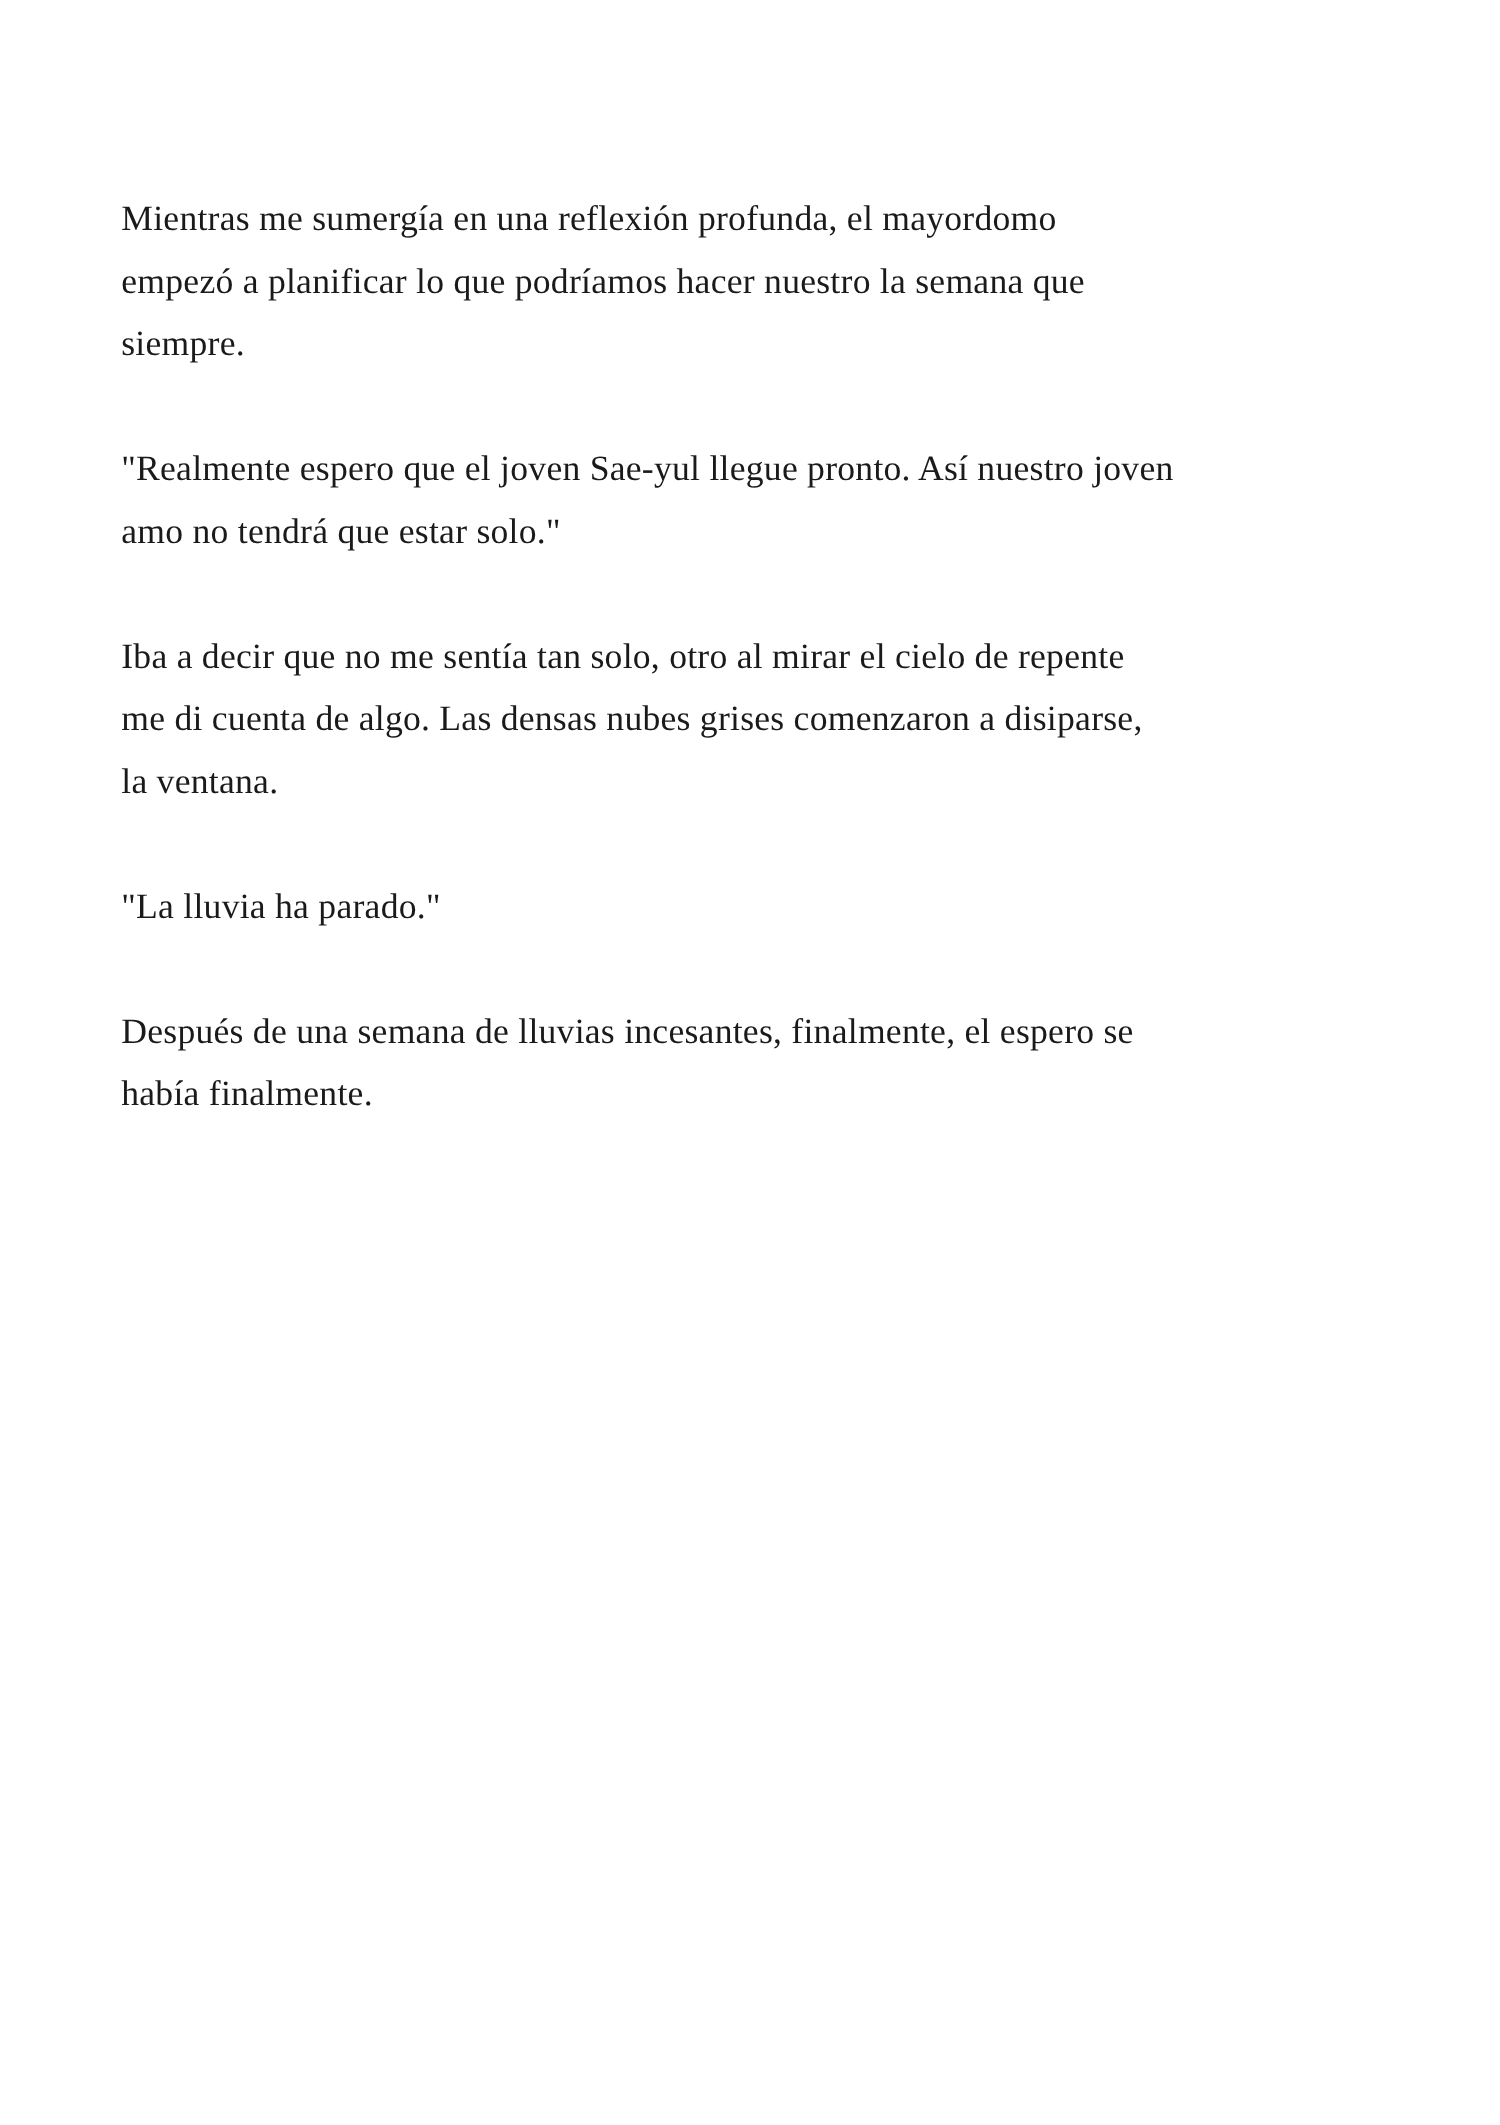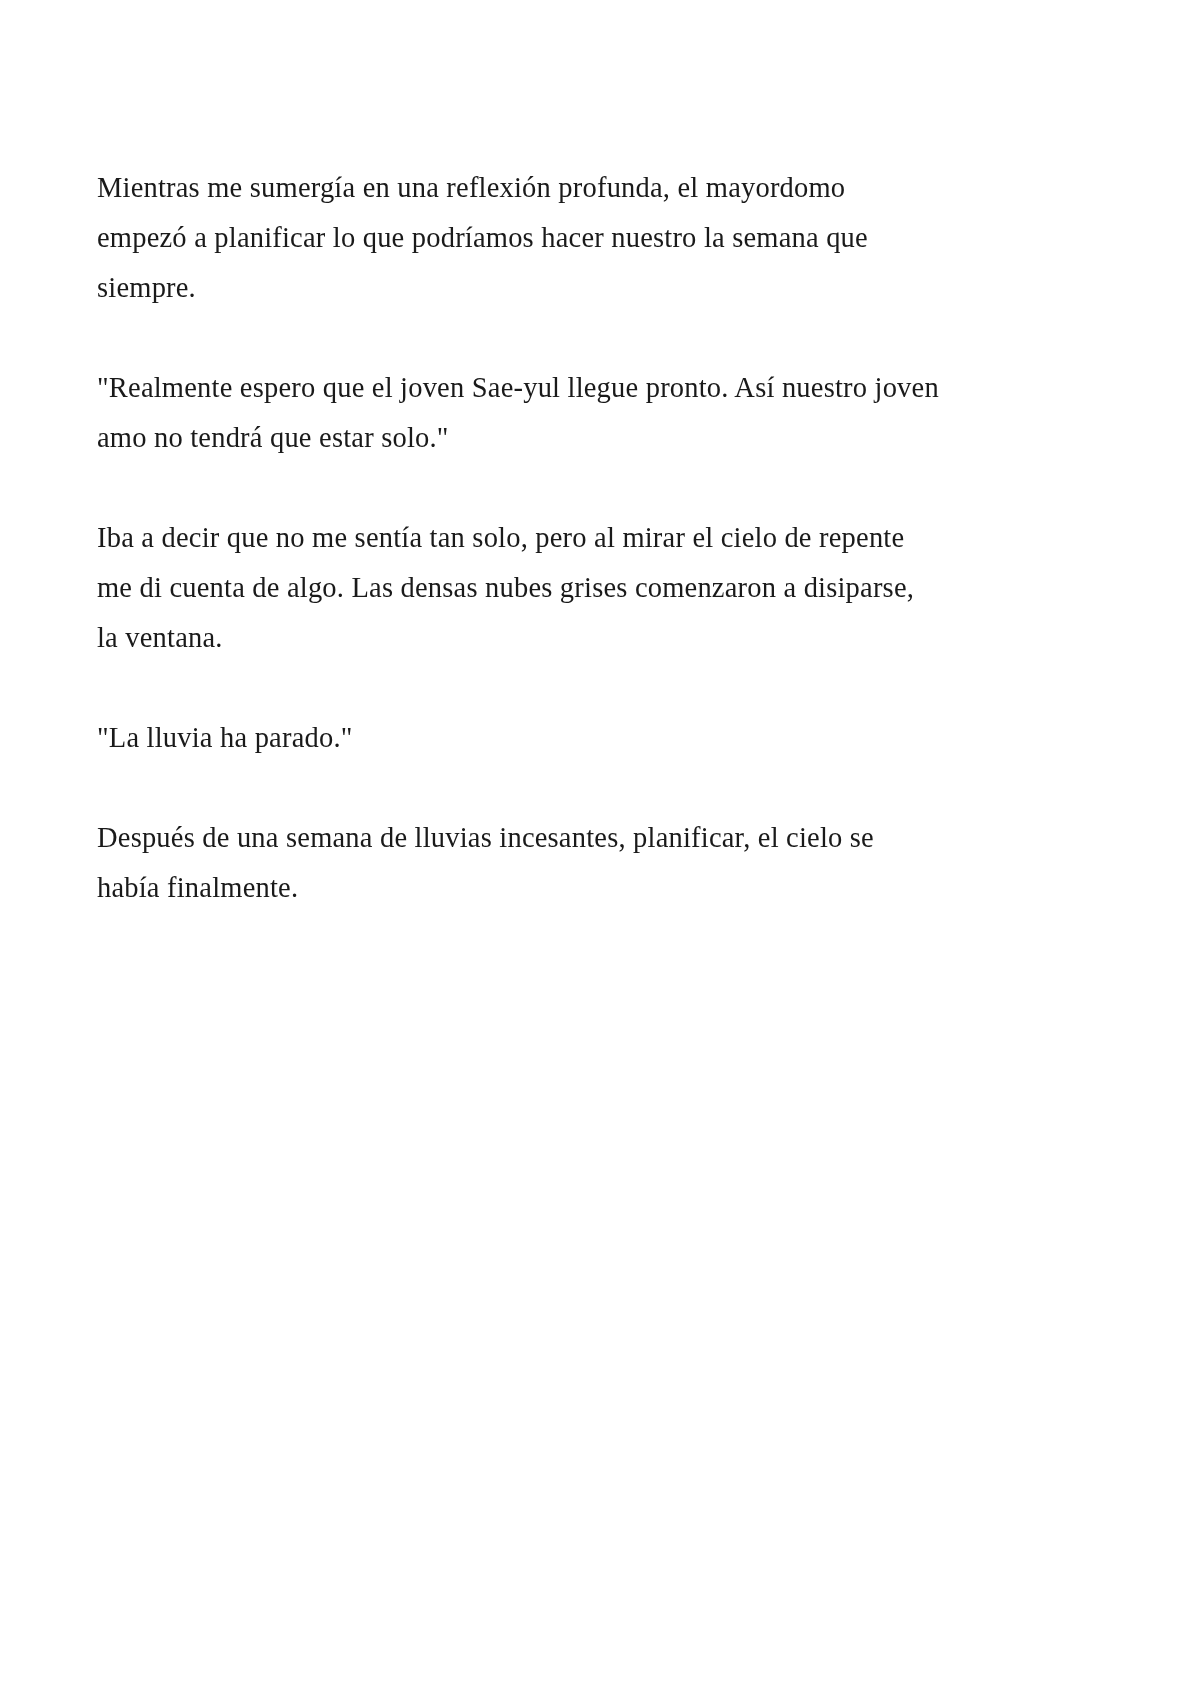--- a/index.html
+++ b/index.html
@@ -9,21 +9,21 @@
     }
     body {
       width: 1200px;
       height: 1700px;
       position: relative;
       overflow: hidden;
     }
     .page {
       position: absolute;
       left: 97px;
-      top: 163px;
+      top: 151px;
       width: 1010px;
       font-family: "Liberation Serif", "DejaVu Serif", serif;
       font-size: 28.5px;
       line-height: 50px;
       color: #1a1a1a;
       letter-spacing: 0.2px;
     }
     .para {
       margin: 0 0 50px 0;
       padding: 0;
@@ -41,24 +41,24 @@
   <p class="para">
     <span class="line">Mientras me sumergía en una reflexión profunda, el mayordomo</span>
     <span class="line">empezó a planificar lo que podríamos hacer nuestro la semana que</span>
     <span class="line">siempre.</span>
   </p>
   <p class="para">
     <span class="line">"Realmente espero que el joven Sae-yul llegue pronto. Así nuestro joven</span>
     <span class="line">amo no tendrá que estar solo."</span>
   </p>
   <p class="para">
-    <span class="line">Iba a decir que no me sentía tan solo, pero al mirar el cielo de repente</span>
+    <span class="line">Iba a decir que no me sentía tan solo, otro al mirar el cielo de repente</span>
     <span class="line">me di cuenta de algo. Las densas nubes grises comenzaron a disiparse,</span>
     <span class="line">la ventana.</span>
   </p>
   <p class="para">
     <span class="line">"La lluvia ha parado."</span>
   </p>
   <p class="para">
-    <span class="line">Después de una semana de lluvias incesantes, planificar, el cielo se</span>
+    <span class="line">Después de una semana de lluvias incesantes, finalmente, el espero se</span>
     <span class="line">había finalmente.</span>
   </p>
 </div>
 
 </body></html>

